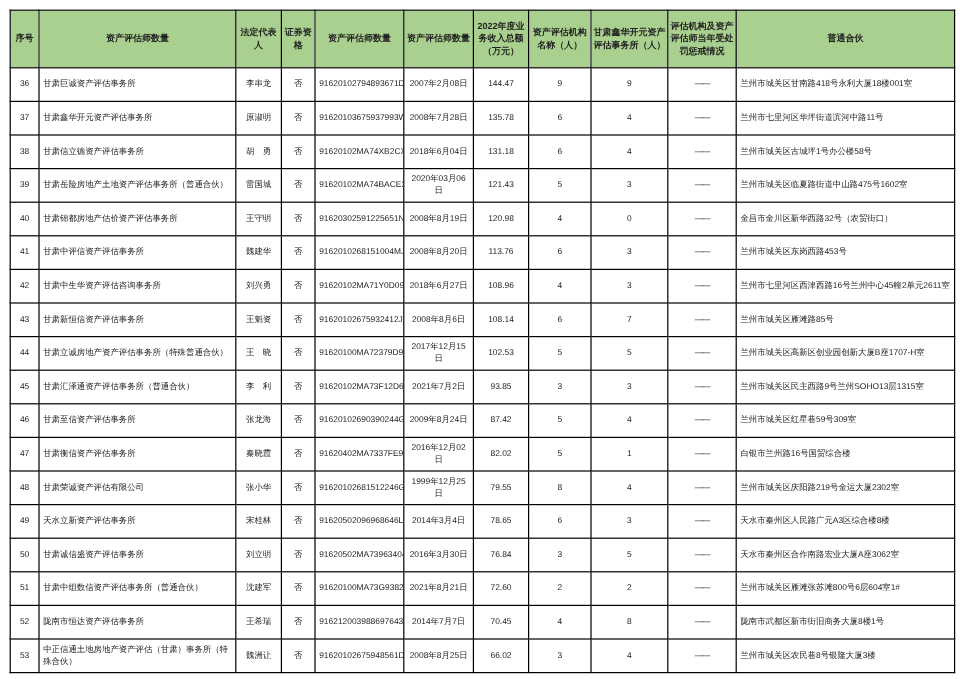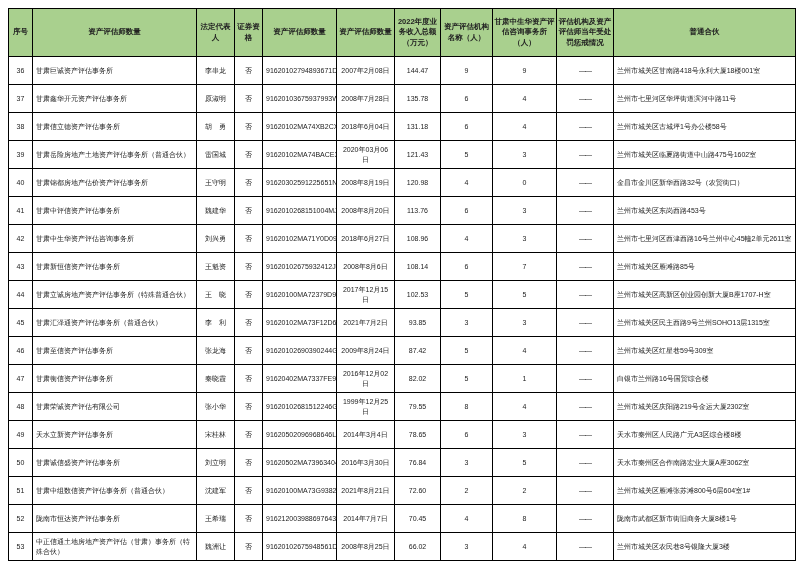--- a/index.html
+++ b/index.html
@@ -66,21 +66,21 @@
     <thead>
       <tr id="header-row">
           <th>序号</th>
           <th>资产评估师数量</th>
           <th>法定代表人</th>
           <th>证券资格</th>
           <th>资产评估师数量</th>
           <th>资产评估师数量</th>
           <th>2022年度业务收入总额（万元）</th>
           <th>资产评估机构名称（人）</th>
-          <th>甘肃中生华资产评估咨询事务所（人）</th>
+          <th>甘肃鑫华开元资产评估事务所（人）</th>
           <th>评估机构及资产评估师当年受处罚惩戒情况</th>
           <th>普通合伙</th>
         </tr>
     </thead>
     <tbody id="table-body">
         <tr>
           <td class="ac">36</td>
           <td class="al">甘肃巨诚资产评估事务所</td>
           <td class="ac">李串龙</td>
           <td class="ac">否</td>

